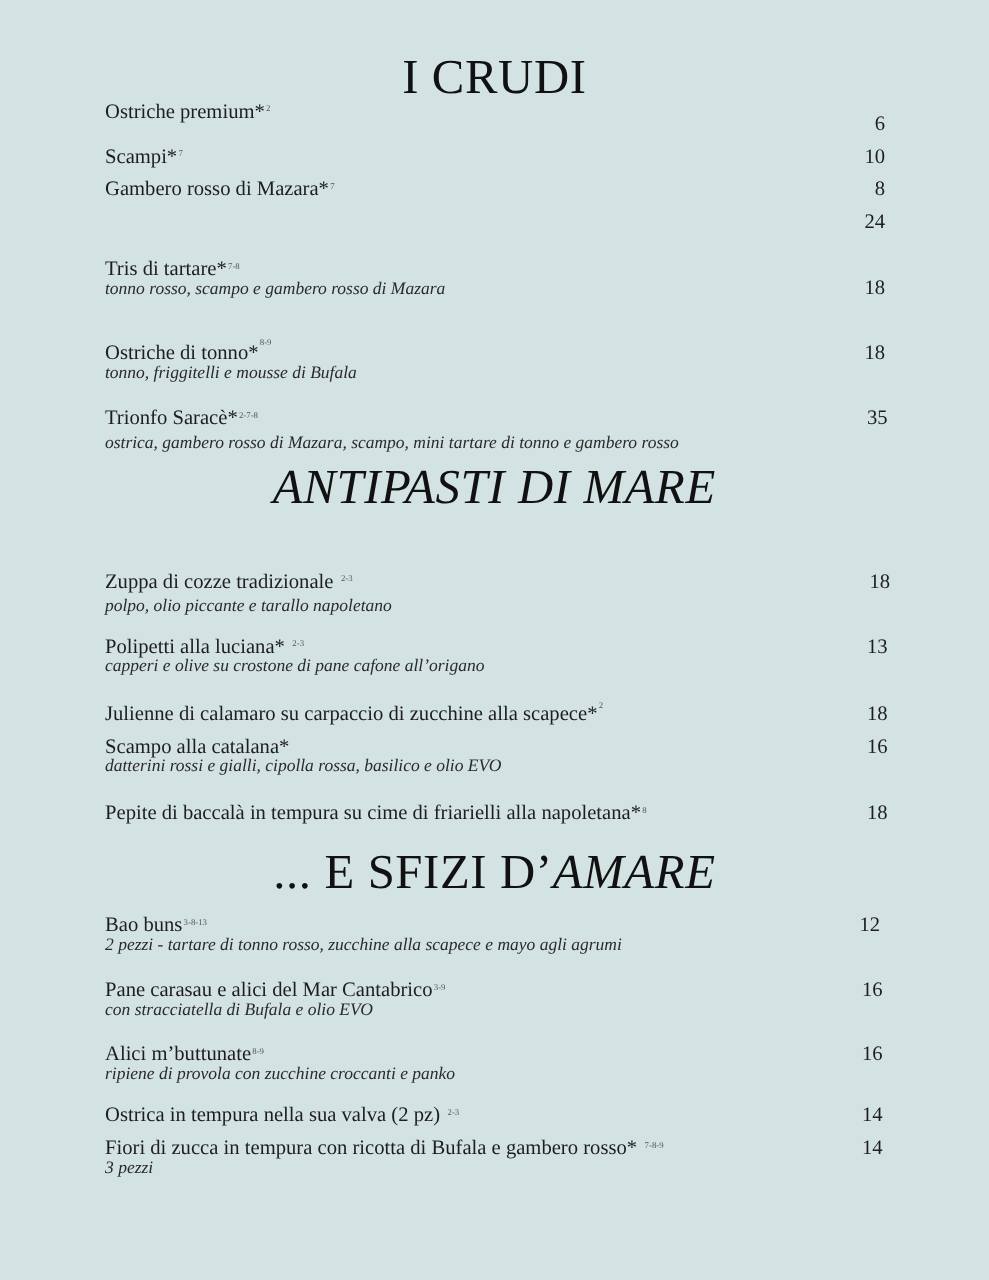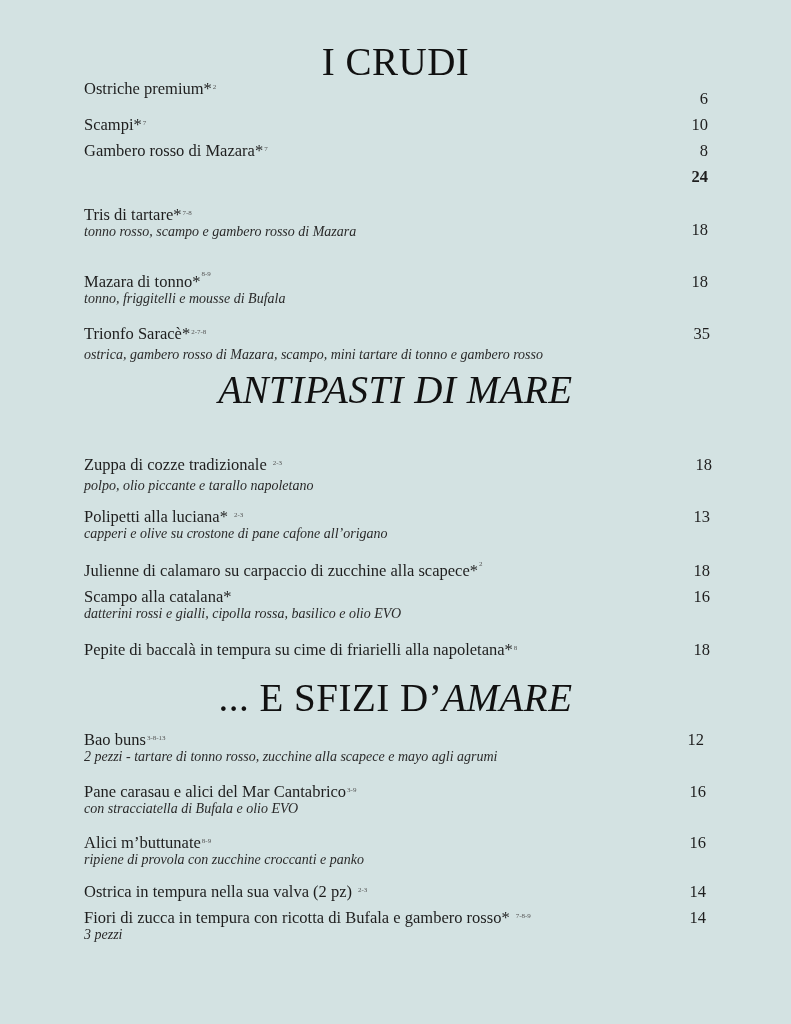--- a/index.html
+++ b/index.html
@@ -82,28 +82,28 @@
 
 <div class="item" style="top:141px;">
   <div class="item-name"><span>Gambero rosso di Mazara*</span><span class="sup">7</span></div>
 </div>
 <div class="price" style="left:668px; top:141px;">8</div>
 
 <div class="item" style="top:167px;margin-top:38px;">
   <div class="item-name"><span>Tris di tartare*</span><span class="sup">7-8</span></div>
   <div class="item-desc">tonno rosso, scampo e gambero rosso di Mazara</div>
 </div>
-<div class="price" style="left:668px; top:167px;font-weight:bold;">24</div>
+<div class="price" style="left:668px; top:167px;">24</div>
 
 <div class="item" style="top:220px;">
 </div>
 <div class="price" style="left:668px; top:220px;">18</div>
 
 <div class="item" style="top:272px;">
-  <div class="item-name"><span>Mazara di tonno*</span><span class="sup" style="top:-8px;">8-9</span></div>
+  <div class="item-name"><span>Ostriche di tonno*</span><span class="sup" style="top:-8px;">8-9</span></div>
   <div class="item-desc">tonno, friggitelli e mousse di Bufala</div>
 </div>
 <div class="price" style="left:668px; top:272px;">18</div>
 
 <div class="item" style="top:324px;">
   <div class="item-name"><span>Trionfo Saracè*</span><span class="sup">2-7-8</span></div>
   <div class="item-desc" style="margin-top:4px;">ostrica, gambero rosso di Mazara, scampo, mini tartare di tonno e gambero rosso</div>
 </div>
 <div class="price" style="left:670px; top:324px;">35</div>
 

